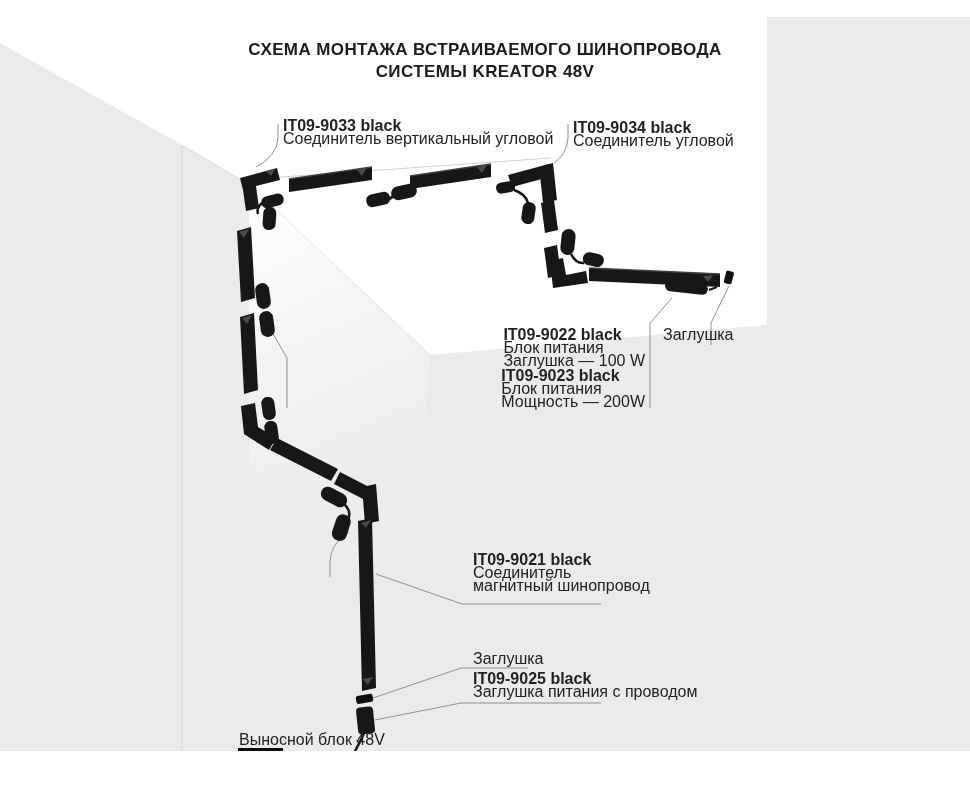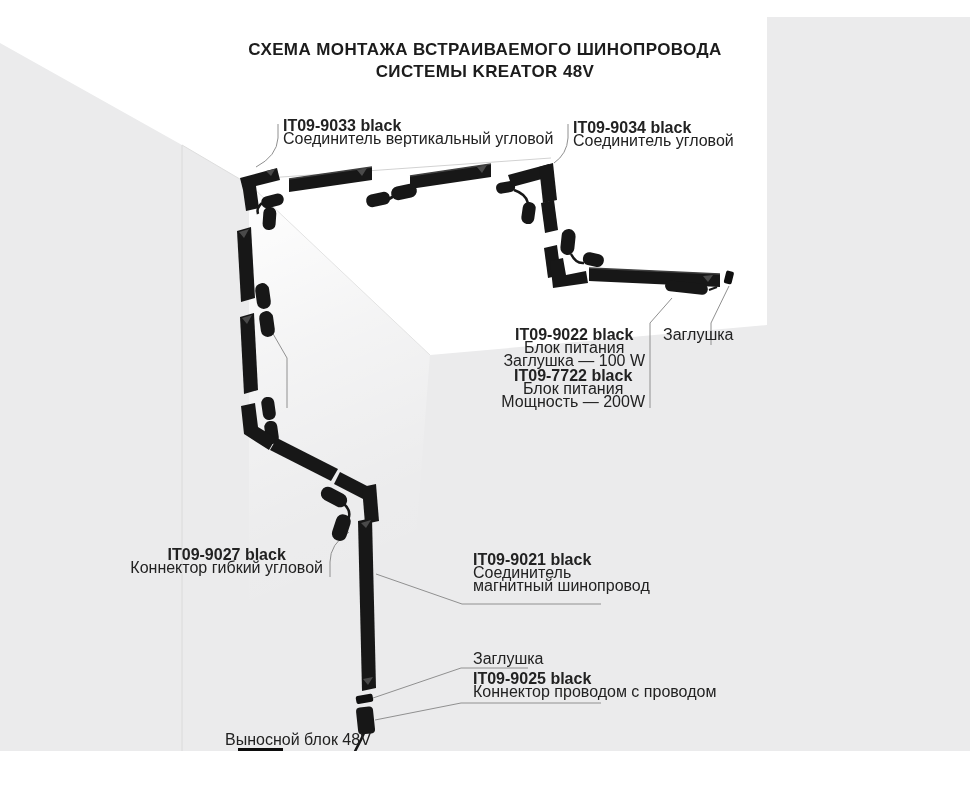--- a/index.html
+++ b/index.html
@@ -13,21 +13,21 @@
   .scene-svg{position:absolute;left:0;top:0;width:970px;height:789px;}
   .title{
     position:absolute;left:0;right:0;top:22px;text-align:center;
     font-size:17px;font-weight:700;letter-spacing:.4px;color:#1c1c1c;line-height:22px;
   }
   .lbl{
     position:absolute;font-size:16px;line-height:13px;color:#222;
     white-space:nowrap;
   }
   .lbl .part{font-weight:700;}
-  .lbl.r{text-align:center;}
+  .lbl.r{text-align:left;}
   .lbl.wide{line-height:14px;}
 </style>
 </head>
 <body>
 
 <div class="page">
 
   <svg class="scene-svg" viewBox="0 0 970 789" xmlns="http://www.w3.org/2000/svg">
     <defs>
       <linearGradient id="gWedge" x1="0" y1="0.02" x2="0.12" y2="1">
@@ -151,42 +151,38 @@
     <div class="part">IT09-9022 black</div>
     <div>Блок питания</div>
     <div>Заглушка — 100 W</div>
   </div>
 
   <div class="lbl" style="left:663px;top:311px">
     <div>Заглушка</div>
   </div>
 
   <div class="lbl r" style="right:325px;top:352px">
-    <div class="part">IT09-7722 black</div>
+    <div class="part">IT09-9023 black</div>
     <div>Блок питания</div>
     <div>Мощность — 200W</div>
   </div>
 
-  <div class="lbl r" style="right:647px;top:531px">
-    <div class="part">IT09-9027 black</div>
-    <div>Коннектор гибкий угловой</div>
-  </div>
 
   <div class="lbl" style="left:473px;top:536px">
     <div class="part">IT09-9021 black</div>
     <div>Соединитель</div>
     <div>магнитный шинопровод</div>
   </div>
 
   <div class="lbl" style="left:473px;top:635px">
     <div>Заглушка</div>
   </div>
 
   <div class="lbl" style="left:473px;top:655px">
     <div class="part">IT09-9025 black</div>
-    <div>Коннектор проводом с проводом</div>
+    <div>Заглушка питания с проводом</div>
   </div>
 
-  <div class="lbl" style="left:225px;top:716px">
+  <div class="lbl" style="left:239px;top:716px">
     <div>Выносной блок 48V</div>
   </div>
 
 </div>
 
 </body></html>

